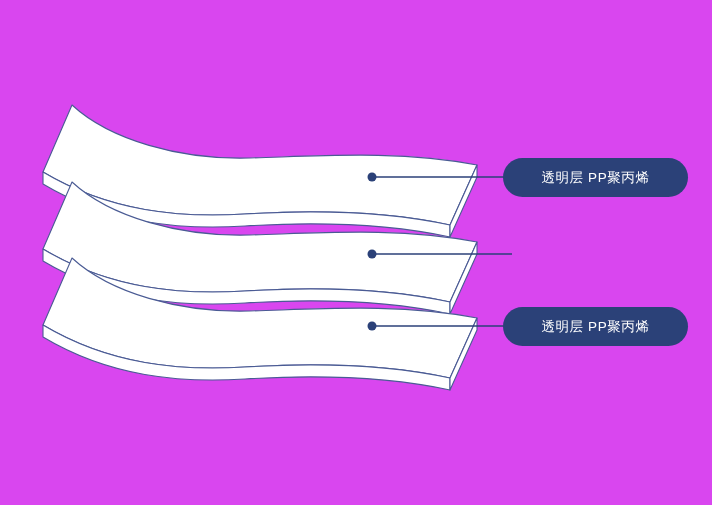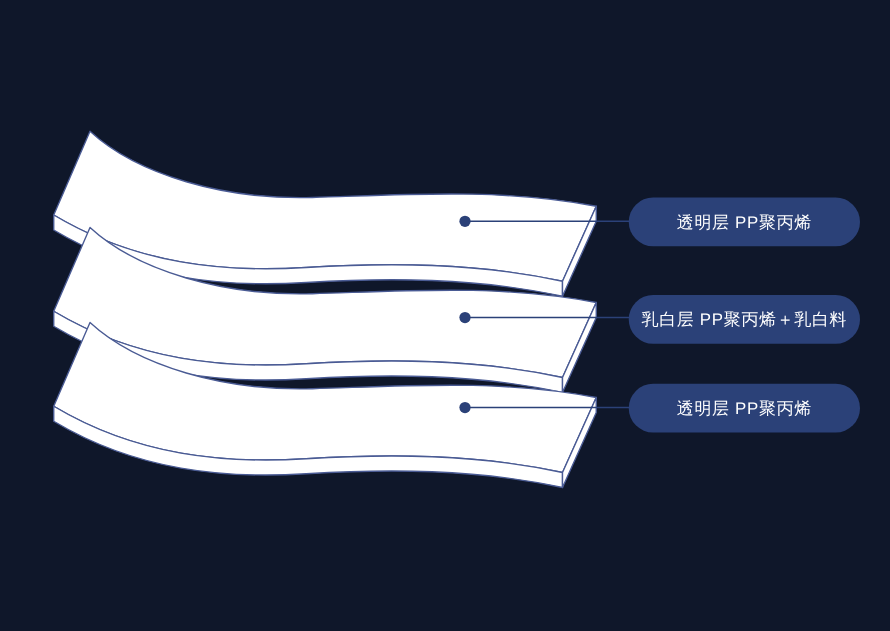--- a/index.html
+++ b/index.html
@@ -10,21 +10,21 @@
   body {
     width: 712px;
     height: 505px;
     font-family: "Liberation Sans", "DejaVu Sans", sans-serif;
     overflow: hidden;
   }
   #stage {
     position: relative;
     width: 712px;
     height: 505px;
-    background: #0f172a;
+    background: #d946ef;
   }
   #diagram-svg {
     position: absolute;
     left: 0;
     top: 0;
     width: 712px;
     height: 505px;
     display: block;
   }
   .label-pill {
@@ -128,21 +128,18 @@
     <g>
       <line x1="372" y1="326" x2="512" y2="326" stroke="#2b4178" stroke-width="1.3"></line>
       <circle cx="372" cy="326" r="4.5" fill="#2b4178"></circle>
     </g>
   </svg>
 
   <div class="label-pill" id="pill-top" style="left: 503px; top: 158px; width: 185px; height: 39px; background: rgb(43, 65, 120);">
     <span class="pill-text">透明层 PP聚丙烯</span>
   </div>
 
-  <div class="label-pill" id="pill-middle" style="left: 503px; top: 236px; width: 185px; height: 39px; background: rgb(43, 65, 120);">
-    <span class="pill-text">乳白层 PP聚丙烯＋乳白料</span>
-  </div>
 
   <div class="label-pill" id="pill-bottom" style="left: 503px; top: 307px; width: 185px; height: 39px; background: rgb(43, 65, 120);">
     <span class="pill-text">透明层 PP聚丙烯</span>
   </div>
 
 </div>
 
 </body></html>

